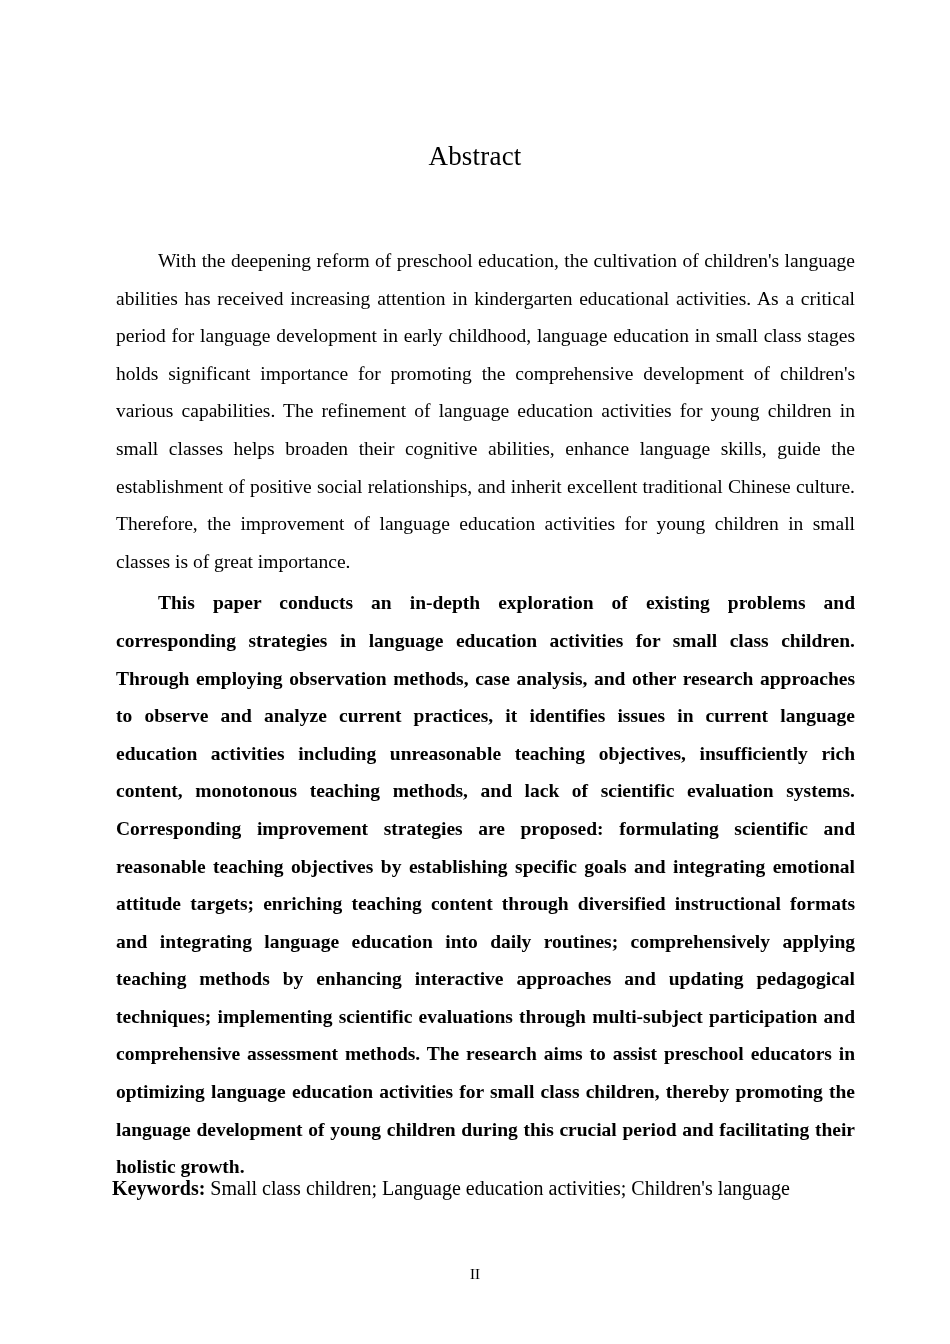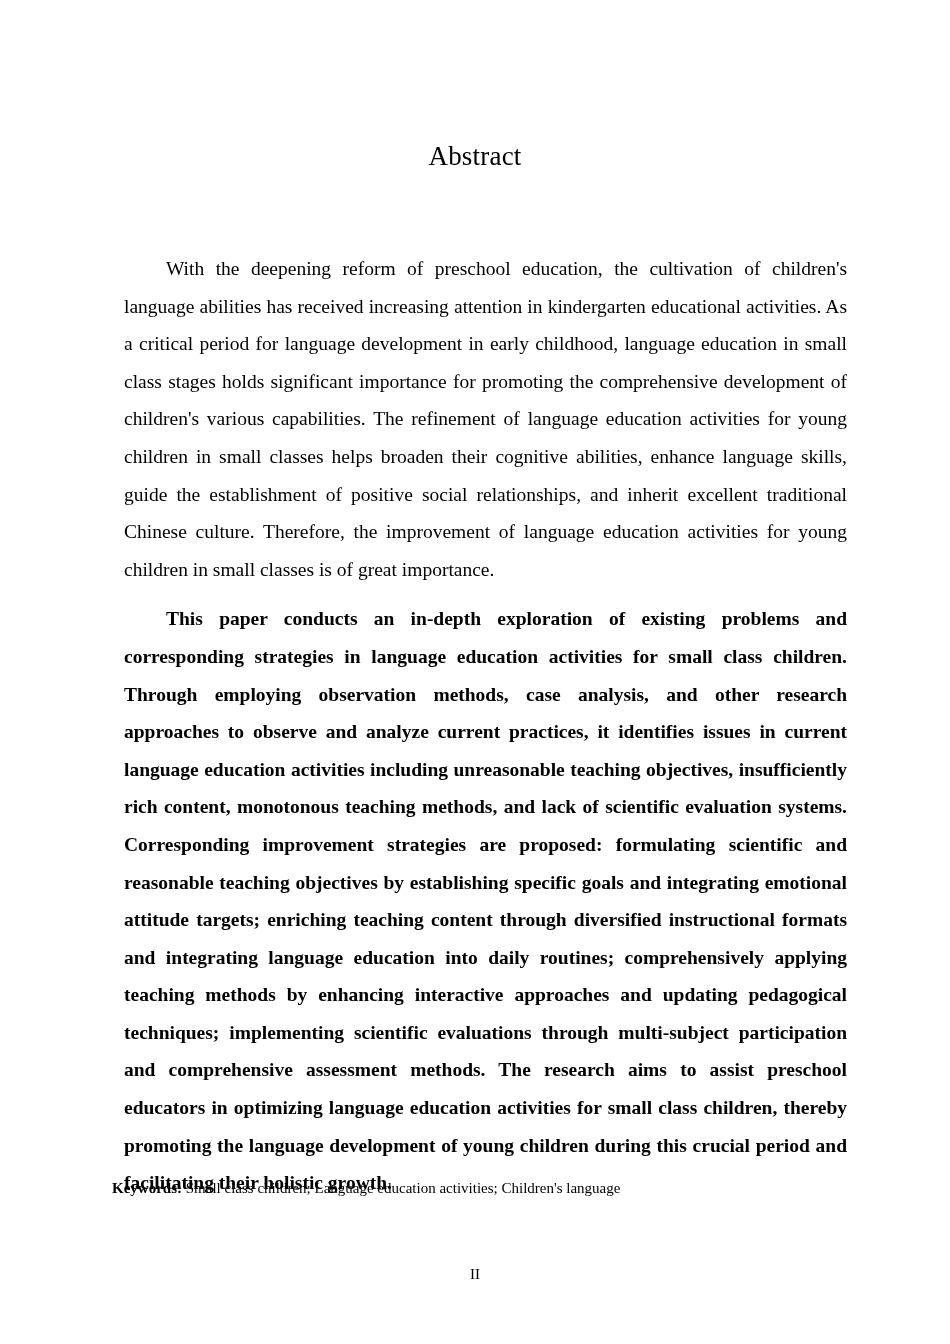--- a/index.html
+++ b/index.html
@@ -36,41 +36,41 @@
   }
 
   .body-block {
     position: absolute;
     top: 238px;
     left: 112px;
     width: 747px;
   }
 
   .para {
-    margin: 12px;
+    margin: 4px;
     text-align: justify;
     text-justify: inter-word;
     font-size: 19.5px;
     line-height: 37.6px;
     text-indent: 42px;
     hyphens: none;
     -webkit-hyphens: none;
   }
 
   .para + .para {
     margin-top: 0;
     font-weight: bold;
   }
 
   .keywords-line {
     position: absolute;
     top: 1170px;
     left: 112px;
     width: 747px;
-    font-size: 15px;
+    font-size: 20px;
     line-height: 37.6px;
     text-align: left;
     white-space: nowrap;
   }
 
   .keywords-label {
     font-weight: bold;
   }
 
   .keywords-value {

